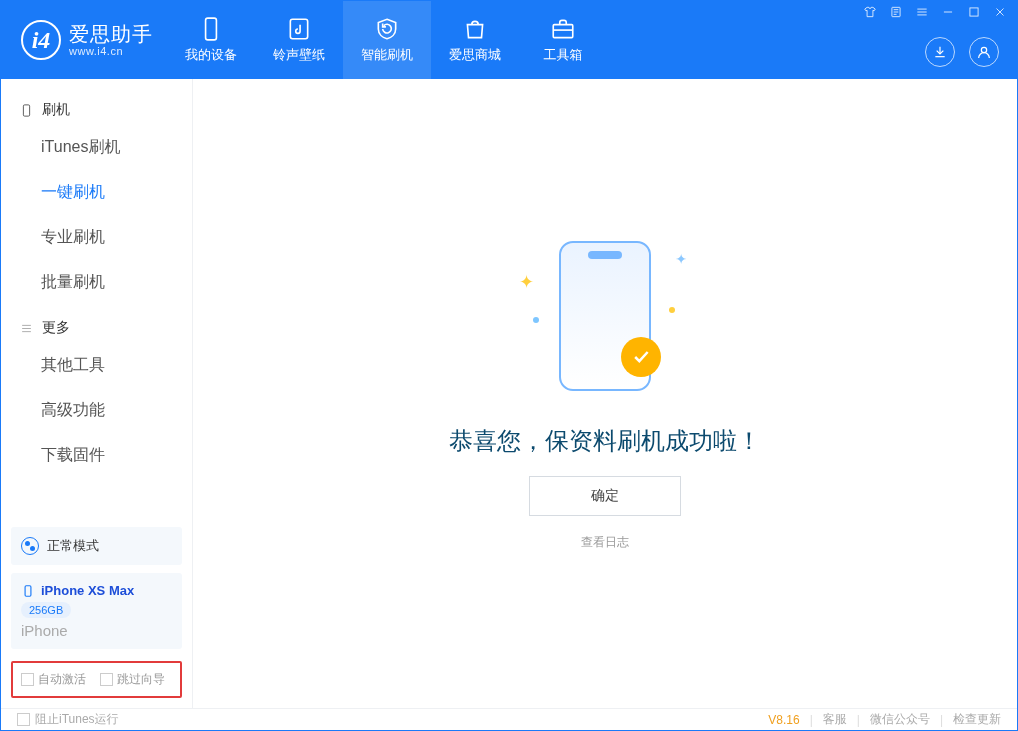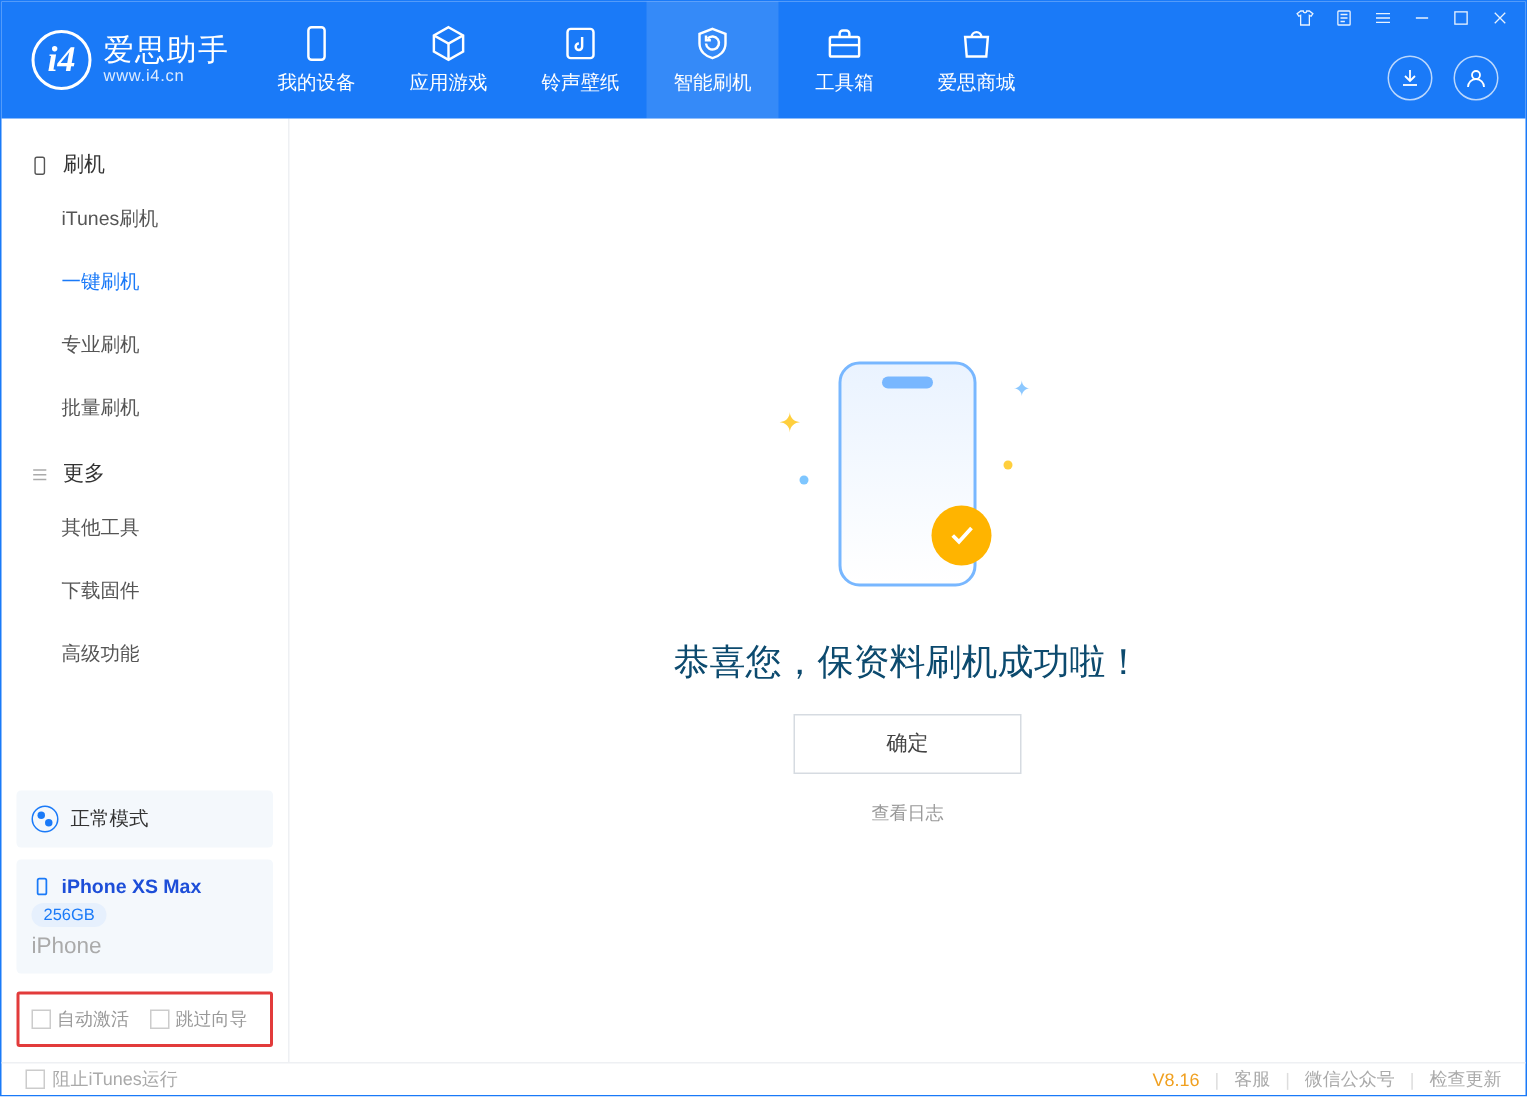--- a/index.html
+++ b/index.html
@@ -24,21 +24,21 @@
   .hicon { width:30px; height:30px; border:1.5px solid rgba(255,255,255,.7); border-radius:50%; display:flex; align-items:center; justify-content:center; cursor:pointer;}
   .hicon svg { width:16px; height:16px; stroke:#fff; fill:none; stroke-width:1.8;}
 
   
   .body { flex:1; display:flex; min-height:0; }
   .sidebar { width:192px; border-right:1px solid #eef0f3; display:flex; flex-direction:column; }
   .side-scroll { flex:1; overflow:auto; padding-top:8px;}
   .side-section-title { display:flex; align-items:center; gap:8px; padding:14px 18px 6px; color:#333; font-size:14px; font-weight:500;}
   .side-section-title svg { width:15px; height:15px; }
   .side-children { padding-left:40px; }
-  .side-item { padding:12px 0; font-size:13px; color:#555; cursor:pointer; }
+  .side-item { padding:12px 0; font-size:16px; color:#555; cursor:pointer; }
   .side-item.active { color:#1a7af8; }
   .sidebar-bottom { padding:0 10px 10px;}
   .mode-card, .device-card { background:#f4f8fc; border-radius:3px; padding:10px 10px; margin-top:8px; }
   .mode-card { display:flex; align-items:center; gap:8px; color:#333; font-size:13px; }
   .mode-icon { width:18px; height:18px; border-radius:50%; border:1.5px solid #1a7af8; position:relative; }
   .mode-icon:before, .mode-icon:after { content:""; position:absolute; background:#1a7af8; border-radius:50%; width:5px; height:5px; }
   .mode-icon:before { top:3px; left:3px;}
   .mode-icon:after { bottom:3px; right:3px;}
   .device-card { font-size:12px; color:#666; }
   .device-card .name { color:#1d4ed8; font-size:13px; font-weight:600; display:flex; align-items:center; gap:6px;}
@@ -84,55 +84,47 @@
     </div>
     <div class="nav">
       <div class="nav-item">
         <svg viewBox="0 0 24 24" fill="none" stroke="#fff" stroke-width="1.5">
             <rect x="7" y="2" width="10" height="20" rx="2"></rect>
           </svg>
         <span>我的设备</span>
       </div>
       <div class="nav-item">
         <svg viewBox="0 0 24 24" fill="none" stroke="#fff" stroke-width="1.5">
-            <path d="M12 2 L21 7 L21 17 L12 22 L3 17 L3 7 Z"></path>
-            <path d="M3 7 L12 12 L21 7"></path>
-            <path d="M12 12 L12 22"></path>
-          </svg>
-        <span>应用游戏</span>
-      </div>
-      <div class="nav-item">
-        <svg viewBox="0 0 24 24" fill="none" stroke="#fff" stroke-width="1.5">
             <rect x="4" y="3" width="16" height="18" rx="2"></rect>
             <path d="M13 8 v6 a2 2 0 1 1 -2 -2"></path>
           </svg>
         <span>铃声壁纸</span>
       </div>
       <div class="nav-item active">
         <svg viewBox="0 0 24 24" fill="none" stroke="#fff" stroke-width="1.5">
             <path d="M12 3 L20 6 V12 C20 17 16 20 12 21 C8 20 4 17 4 12 V6 Z"></path>
             <path d="M8 12 a4 4 0 1 0 1 -3"></path>
             <path d="M8 7 v3 h3"></path>
           </svg>
         <span>智能刷机</span>
       </div>
       <div class="nav-item">
         <svg viewBox="0 0 24 24" fill="none" stroke="#fff" stroke-width="1.5">
+            <path d="M5 8 h14 l-1 12 H6 Z"></path>
+            <path d="M9 8 a3 3 0 0 1 6 0"></path>
+          </svg>
+        <span>爱思商城</span>
+      </div>
+      <div class="nav-item">
+        <svg viewBox="0 0 24 24" fill="none" stroke="#fff" stroke-width="1.5">
             <rect x="3" y="8" width="18" height="12" rx="1"></rect>
             <path d="M3 13 h18"></path>
             <path d="M9 8 V6 a2 2 0 0 1 2 -2 h2 a2 2 0 0 1 2 2 v2"></path>
           </svg>
         <span>工具箱</span>
-      </div>
-      <div class="nav-item">
-        <svg viewBox="0 0 24 24" fill="none" stroke="#fff" stroke-width="1.5">
-            <path d="M5 8 h14 l-1 12 H6 Z"></path>
-            <path d="M9 8 a3 3 0 0 1 6 0"></path>
-          </svg>
-        <span>爱思商城</span>
       </div>
     </div>
 
     <div class="header-right-icons">
       <div class="hicon">
           <svg viewBox="0 0 24 24">
             <path d="M12 4 v10"></path>
             <path d="M7 10 l5 5 l5 -5"></path>
             <path d="M5 19 h14"></path>
           </svg>
@@ -197,22 +189,22 @@
         </div>
 
         <div class="side-section-title">
           <svg viewBox="0 0 24 24" fill="none" stroke="#aaa" stroke-width="1.5">
               <path d="M5 7h14M5 12h14M5 17h14"></path>
             </svg>
           <span>更多</span>
         </div>
         <div class="side-children">
           <div class="side-item">其他工具</div>
+          <div class="side-item">高级功能</div>
           <div class="side-item">下载固件</div>
-          <div class="side-item">高级功能</div>
         </div>
       </div>
 
       <div class="sidebar-bottom">
         <div class="mode-card">
           <span class="mode-icon"></span>
           <span>正常模式</span>
         </div>
         <div class="device-card">
           <div class="name">

